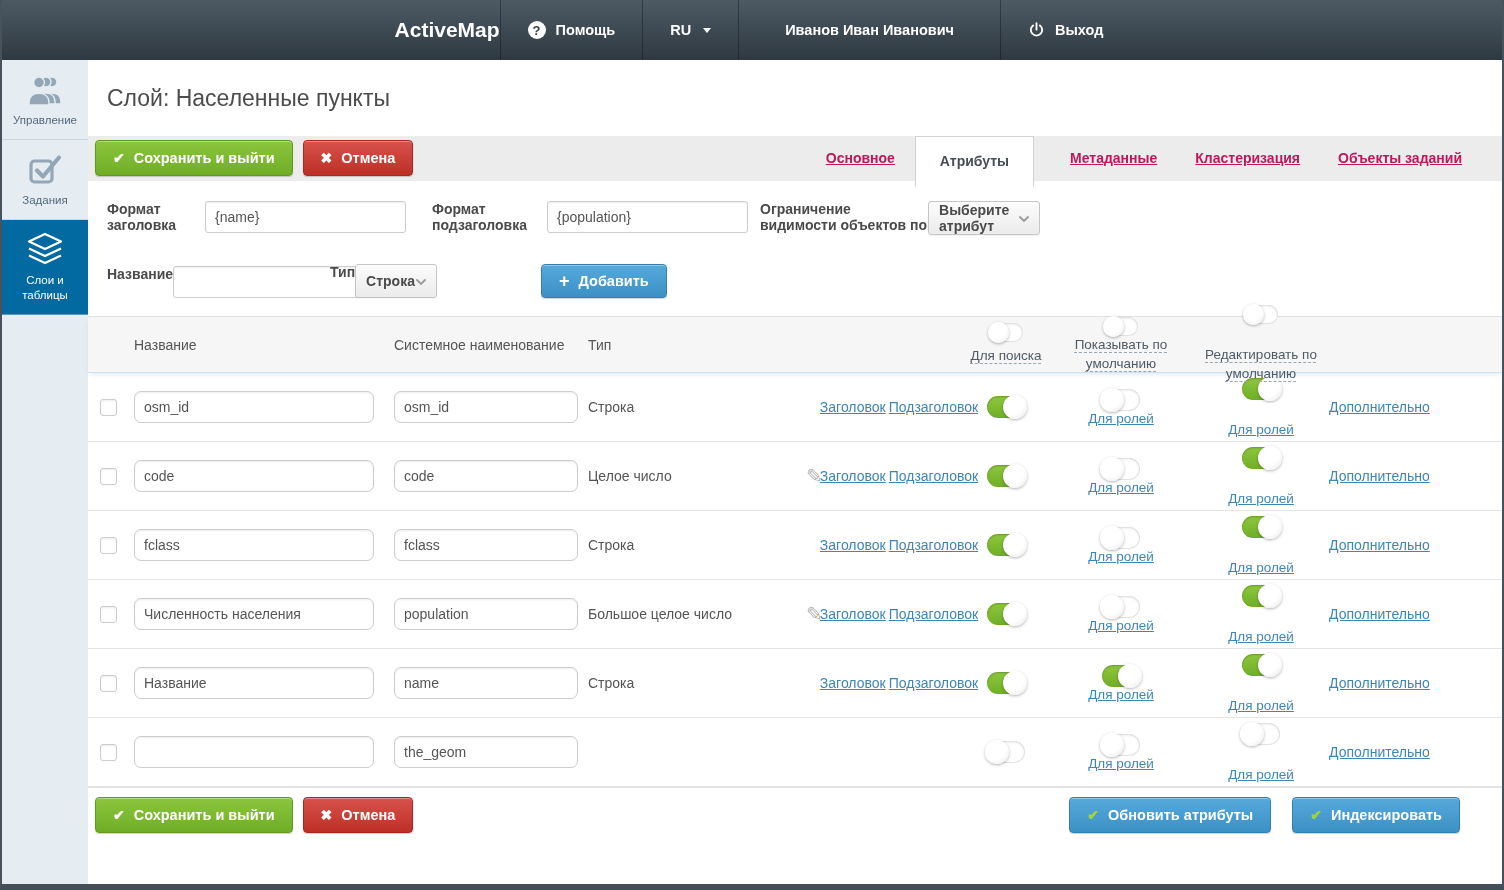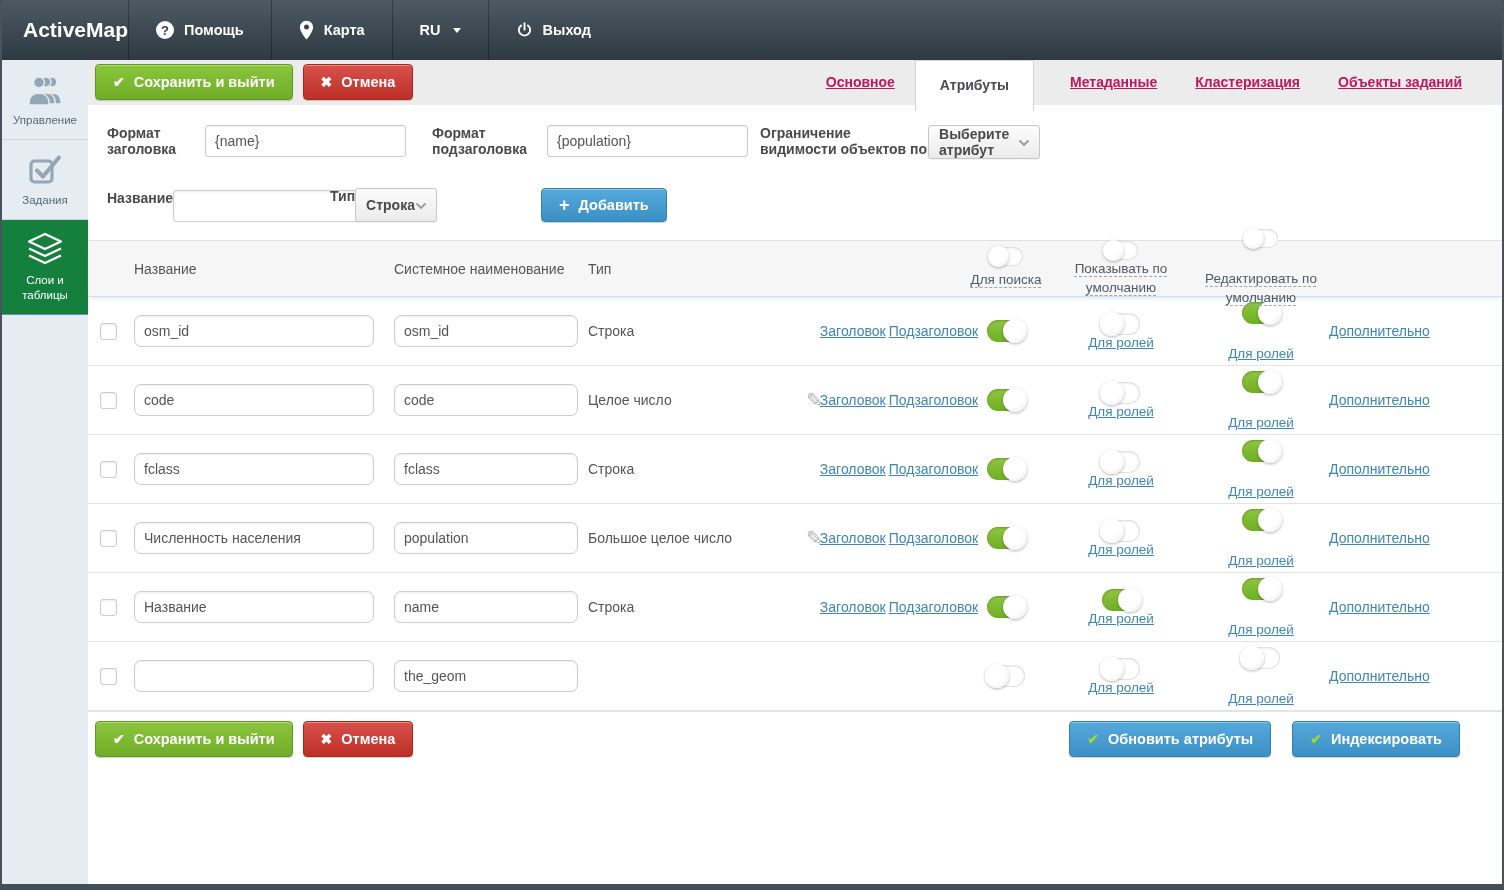--- a/index.html
+++ b/index.html
@@ -4,38 +4,38 @@
 <style>
   * { box-sizing: border-box; }
   html,body { margin:0; padding:0; background:#fff; }
   body { font-family:"Liberation Sans", sans-serif; }
 
   .window { width:1504px; height:890px; border-left:2px solid #47525c; border-right:2px solid #47525c;
             border-bottom:6px solid #454f58; display:flex; flex-direction:column; overflow:hidden; background:#fff; }
 
   
   .topbar { height:60px; flex:0 0 60px; background:linear-gradient(#4d5a64,#2e3941); display:flex;
-            align-items:stretch; justify-content:flex-start; color:#fff; }
+            align-items:stretch; justify-content:center; color:#fff; }
   .logo { display:flex; align-items:center; padding-left:21px; font-size:21px; font-weight:700; }
   .topnav { display:flex; align-items:stretch; }
   .topitem { display:flex; align-items:center; gap:10px; padding:0 27px; border-left:1px solid rgba(0,0,0,.32);
              font-weight:700; font-size:14.5px; cursor:pointer; white-space:nowrap; }
   .topitem.user { padding:0 46px; cursor:default; }
   .q-circle { width:18px; height:18px; border-radius:50%; background:#fff; color:#333e46; font-size:13px;
               font-weight:700; display:flex; align-items:center; justify-content:center; }
   .caret { width:0; height:0; border-left:4px solid transparent; border-right:4px solid transparent;
            border-top:5px solid #fff; margin-left:2px; }
 
   
   .appbody { flex:1; display:flex; min-height:0; }
   .sidebar { width:86px; flex:0 0 86px; background:#e6edf2; display:flex; flex-direction:column; }
   .side-item { padding:13px 3px 11px; display:flex; flex-direction:column; align-items:center; gap:8px;
                border-bottom:1px solid #ccd7df; cursor:pointer; text-align:center; }
   .side-label { font-size:11.5px; color:#53687a; line-height:1.3; }
-  .side-item.active { background:#15803d; border-bottom-color:#5e94c3; }
+  .side-item.active { background:#0369a1; border-bottom-color:#5e94c3; }
   .side-item.active .side-label { color:#fff; }
   .side-icon { height:32px; display:flex; align-items:flex-end; }
 
   .main { flex:1; display:flex; flex-direction:column; min-width:0; background:#fff; }
   .pagehead { height:76px; flex:0 0 76px; display:flex; align-items:center; padding-left:19px; }
   .pagehead h1 { margin:0; font-size:23px; font-weight:400; color:#4c4c4c; }
 
   
   .strip { height:45px; flex:0 0 45px; background:#ececec; display:flex; justify-content:space-between;
            padding-left:7px; position:relative; z-index:3; }
@@ -122,31 +122,25 @@
 <div class="window">
 
   <header class="topbar">
     <div class="logo">ActiveMap</div>
     <nav class="topnav">
       <div class="topitem">
         <span class="q-circle">?</span>
         <span>Помощь</span>
       </div>
       <div class="topitem">
-        <span>
-          <svg width="15" height="20" viewBox="0 0 24 32">
-              <path d="M12 1C6 1 1.5 5.6 1.5 11.4c0 7.6 10.5 19.6 10.5 19.6s10.5-12 10.5-19.6C22.5 5.6 18 1 12 1z" fill="#fff"></path>
-              <circle cx="12" cy="11" r="4" fill="#39444d"></circle>
-            </svg>
-        </span>
-        <span>Карта</span>
-      </div>
-      <div class="topitem">
         <span>RU</span>
         <span class="caret"></span>
+      </div>
+      <div class="topitem user">
+        <span>Иванов Иван Иванович</span>
       </div>
       <div class="topitem">
         <span>
           <svg width="17" height="18" viewBox="0 0 24 24" fill="none" stroke="#fff" stroke-width="2.6" stroke-linecap="round">
               <path d="M12 2.5v9"></path>
               <path d="M7.2 5.5a8 8 0 1 0 9.6 0"></path>
             </svg>
         </span>
         <span>Выход</span>
       </div>
@@ -186,20 +180,23 @@
             <path d="M19 2L35 9.5 19 17 3 9.5z"></path>
             <path d="M3 16.5L19 24l16-7.5"></path>
             <path d="M3 23.5L19 31l16-7.5"></path>
           </svg>
         </span>
         <span class="side-label">Слои и таблицы</span>
       </div>
     </aside>
 
     <main class="main">
+      <div class="pagehead">
+        <h1>Слой: Населенные пункты</h1>
+      </div>
 
       <div class="strip">
         <div class="strip-buttons">
           <button class="btn btn-green">
             <span class="bicon">✔</span>
             <span>Сохранить и выйти</span>
           </button>
           <button class="btn btn-red">
             <span class="bicon">✖</span>
             <span>Отмена</span>

